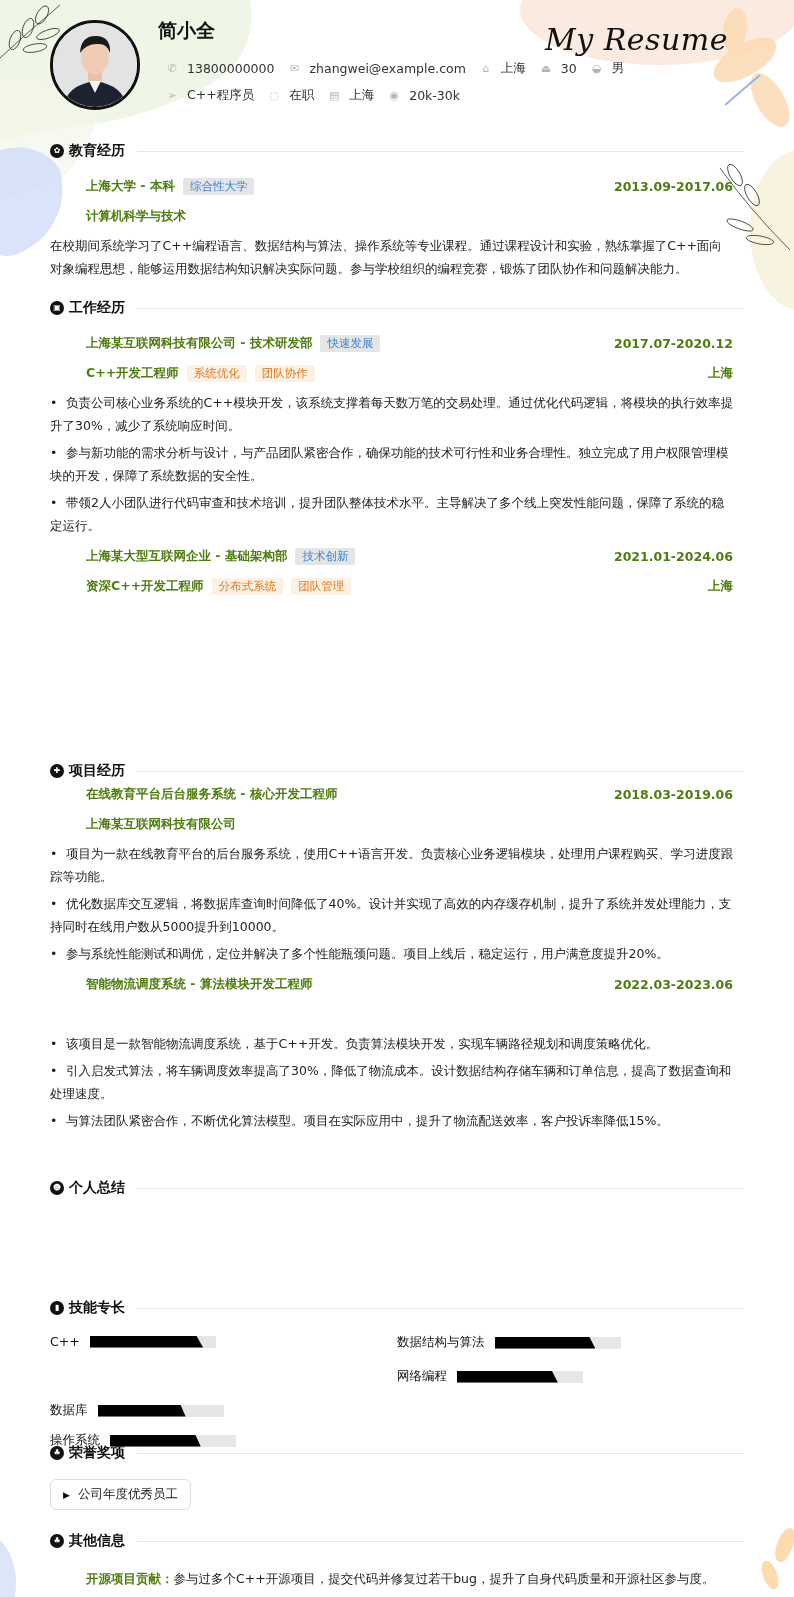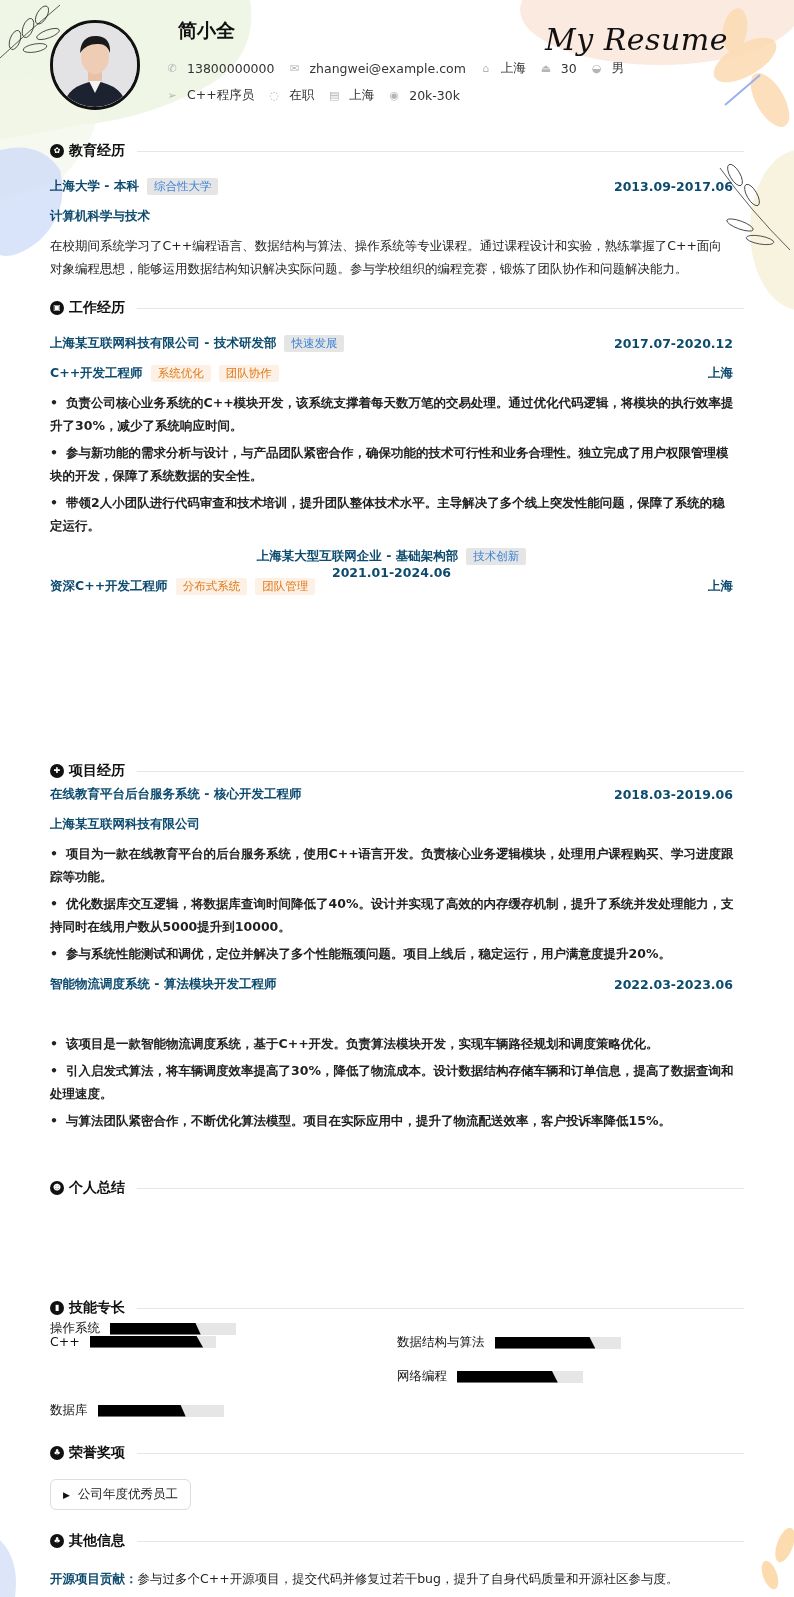--- a/index.html
+++ b/index.html
@@ -13,21 +13,21 @@
     font-size: 12px;
   }
   .deco { position: absolute; pointer-events: none; z-index: 0; }
   .page { position: relative; z-index: 1; width: 794px; height: 1597px; }
 
   
   .avatar {
     position: absolute; left: 50px; top: 20px; width: 90px; height: 90px;
     border-radius: 50%; border: 3px solid #111; background: #e4e4e6; overflow: hidden;
   }
-  .name { position: absolute; left: 178px; top: 18px; font-size: 19px; font-weight: bold; color: #111; }
+  .name { position: absolute; left: 158px; top: 18px; font-size: 19px; font-weight: bold; color: #111; }
   .my-resume {
     position: absolute; left: 545px; top: 22px; font-family: "DejaVu Serif", serif;
     font-style: italic; font-size: 30px; color: #111; letter-spacing: 0.5px;
   }
   .info-row { position: absolute; left: 166px; display: flex; align-items: center; font-size: 12.5px; color: #333; }
   .info-row .item { display: flex; align-items: center; margin-right: 14px; }
   .info-row .ico { width: 12px; height: 12px; margin-right: 9px; color: #b5b5b5; font-size: 11px; line-height: 12px; text-align: center; }
   .row1 { top: 60px; }
   .row2 { top: 87px; }
 
@@ -37,27 +37,27 @@
   }
   .section-title .sicon {
     width: 14px; height: 14px; border-radius: 50%; background: #111; color: #fff;
     font-size: 8px; line-height: 14px; text-align: center; margin-right: 5px;
   }
   .section-title .stext { font-size: 14px; font-weight: bold; color: #111; margin-right: 12px; white-space: nowrap; }
   .section-title .sline { flex: 1; height: 1px; background: #e6e6e6; }
 
   .line { position: absolute; left: 50px; right: 61px; display: flex; align-items: center; justify-content: space-between; font-size: 12.5px; }
   .line .left { display: flex; align-items: center; }
-  .bold { font-weight: bold; color: #0c4a6e; }
+  .bold { font-weight: bold; color: #4d7c0f; margin-left: 36px; }
   .tag { font-size: 11.5px; padding: 1px 7px; margin-left: 8px; border-radius: 2px; }
   .tag.blue { background: #e5e5e5; color: #3b82d6; }
   .tag.orange { background: #fdf1e5; color: #e0791a; }
 
   .para { position: absolute; left: 50px; right: 60px; font-size: 12.5px; line-height: 23px; color: #222; }
-  .bullets { position: absolute; left: 50px; right: 60px; list-style: none; font-weight: bold; }
+  .bullets { position: absolute; left: 50px; right: 60px; list-style: none; }
   .bullets li { font-size: 12.5px; line-height: 23px; color: #222; margin-bottom: 4px; }
   .bullets li::before { content: "•"; display: inline-block; width: 16px; color: #222; }
 
   
   .skill { position: absolute; display: flex; align-items: center; font-size: 12.5px; color: #111; }
   .skill .track { width: 126px; height: 12px; background: #e6e6e6; margin-left: 10px; position: relative; }
   .skill .fill { position: absolute; left: 0; top: 0; bottom: 0; background: #000; clip-path: polygon(0 0, 94% 0, 100% 100%, 0 100%); }
 
   .award {
     position: absolute; left: 50px; top: 1479px; height: 31px; padding: 0 12px;
@@ -195,21 +195,21 @@
       <span class="tag orange">团队协作</span>
     </div>
     <span class="bold">上海</span>
   </div>
   <ul class="bullets" style="top:391px;">
     <li>负责公司核心业务系统的C++模块开发，该系统支撑着每天数万笔的交易处理。通过优化代码逻辑，将模块的执行效率提升了30%，减少了系统响应时间。</li>
     <li>参与新功能的需求分析与设计，与产品团队紧密合作，确保功能的技术可行性和业务合理性。独立完成了用户权限管理模块的开发，保障了系统数据的安全性。</li>
     <li>带领2人小团队进行代码审查和技术培训，提升团队整体技术水平。主导解决了多个线上突发性能问题，保障了系统的稳定运行。</li>
   </ul>
 
-  <div class="line" style="top:548px;flex-direction:column;">
+  <div class="line" style="top:548px;">
     <div class="left">
       <span class="bold">上海某大型互联网企业 - 基础架构部</span>
       <span class="tag blue">技术创新</span>
     </div>
     <span class="bold">2021.01-2024.06</span>
   </div>
   <div class="line" style="top:578px;">
     <div class="left">
       <span class="bold">资深C++开发工程师</span>
       <span class="tag orange">分布式系统</span>
@@ -264,21 +264,21 @@
     <div class="track">
         <div class="fill" style="width: 90%;"></div>
       </div>
   </div>
   <div class="skill" style="left:397px;top:1334px;">
     <span>数据结构与算法</span>
     <div class="track">
         <div class="fill" style="width: 80%;"></div>
       </div>
   </div>
-  <div class="skill" style="left:50px;top:1320px;">
+  <div class="skill" style="left:50px;top:1432px;">
     <span>操作系统</span>
     <div class="track">
         <div class="fill" style="width: 72%;"></div>
       </div>
   </div>
   <div class="skill" style="left:397px;top:1368px;">
     <span>网络编程</span>
     <div class="track">
         <div class="fill" style="width: 80%;"></div>
       </div>

